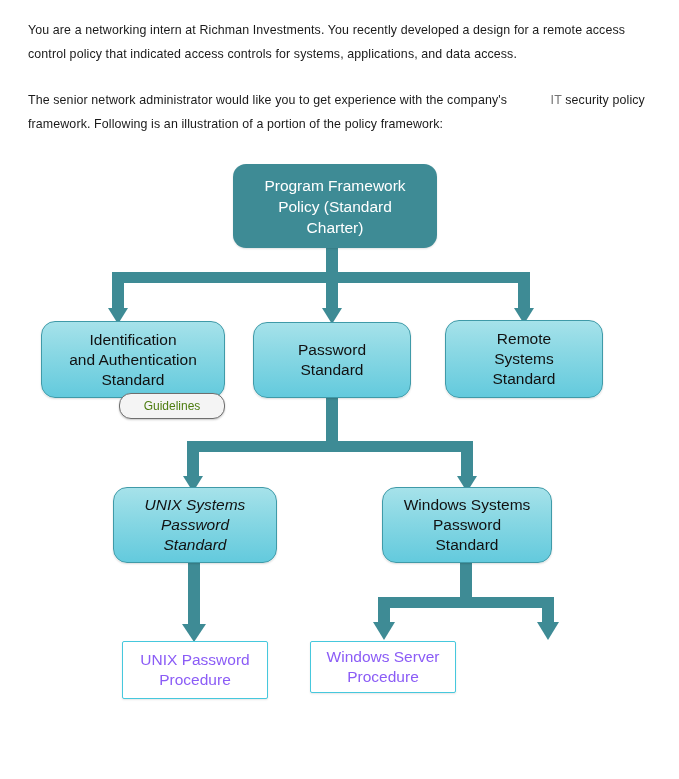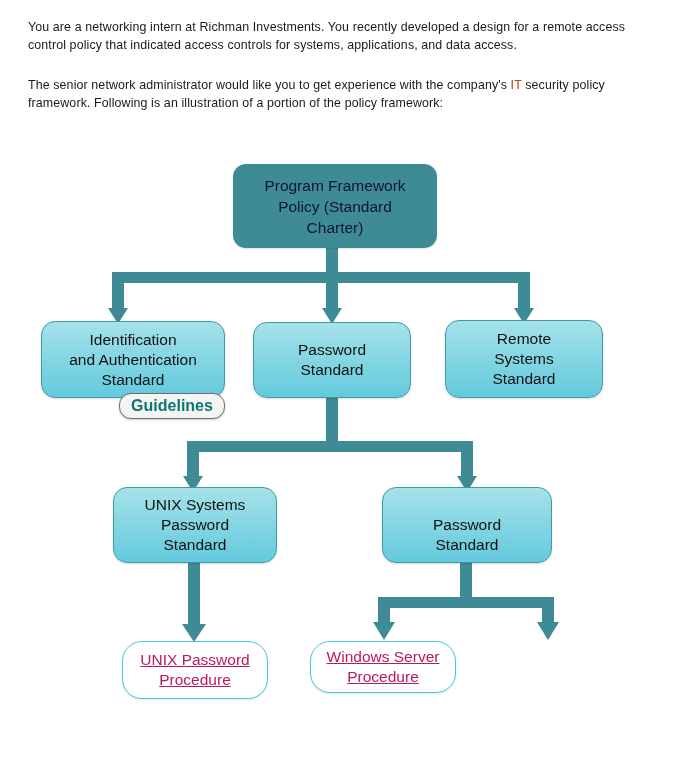--- a/index.html
+++ b/index.html
@@ -17,26 +17,26 @@
 
   
   .prose {
     position: absolute;
     left: 28px;
     top: 18px;
     width: 628px;
   }
   .para {
     font-size: 12.4px;
-    line-height: 18px;
+    line-height: 24px;
     color: #1a1a1a;
     margin: 0 0 22px 0;
     letter-spacing: 0.01em;
   }
-  .it-tint { color: #c2410c; }
+  .it-tint { color: #737373; margin-left: 40px; }
 
   
   .diagram {
     position: absolute;
     left: 0;
     top: 0;
     width: 679px;
     height: 779px;
   }
   .diagram svg {
@@ -54,61 +54,59 @@
     justify-content: center;
     text-align: center;
     border-radius: 14px;
     font-size: 15.5px;
     line-height: 20px;
     z-index: 5;
   }
 
   .node-root {
     background: #3e8b95;
-    color: #0f172a;
+    color: #ffffff;
     border: none;
     border-radius: 13px;
     font-size: 15.5px;
     line-height: 21px;
     box-shadow: 0 1px 2px rgba(0,0,0,0.12);
   }
 
   .node-std {
     background: linear-gradient(180deg, #a6e2ea 0%, #8ad8e4 40%, #63cadd 100%);
     border: 1.6px solid #3f9aa8;
     color: #111111;
     box-shadow: 0 1px 2px rgba(0,0,0,0.14);
   }
 
   .node-proc {
     background: #ffffff;
     border: 1.8px solid #46c8dd;
-    color: #be185d;
-    border-radius: 20px;
+    color: #8b5cf6;
+    border-radius: 2px;
     box-shadow: 0 1px 2px rgba(0,0,0,0.10);
-    text-decoration: underline;
   }
 
   .node span.txt { display: block; padding: 0 6px; }
 
   
   .pill {
     position: absolute;
     box-sizing: border-box;
     display: flex;
     align-items: center;
     justify-content: center;
     background: #f4f4f4;
     border: 1.6px solid #6e6e6e;
     border-radius: 12px;
-    color: #0f766e;
-    font-size: 16px;
+    color: #4d7c0f;
+    font-size: 12px;
     z-index: 9;
     box-shadow: 0 1px 2px rgba(0,0,0,0.22);
-    font-weight: bold;
   }
 </style>
 </head>
 <body>
 
 <div class="prose">
   <p class="para">You are a networking intern at Richman Investments. You recently developed a design for a remote access control policy that indicated access controls for systems, applications, and data access.</p>
   <p class="para"><span>The senior network administrator would like you to get experience with the company's </span><span class="it-tint">IT</span><span> security policy framework. Following is an illustration of a portion of the policy framework:</span></p>
 </div>
 
@@ -183,31 +181,31 @@
   </div>
 
   <div class="node node-std" style="left:445px; top:320px; width:158px; height:78px;text-align:center;">
     <span class="txt">
       <span>Remote</span><br>
       <span>Systems</span><br>
       <span>Standard</span>
     </span>
   </div>
 
-  <div class="node node-std" style="left:113px; top:487px; width:164px; height:76px;">
+  <div class="node node-std" style="left:113px; top:487px; width:164px; height:76px;font-style:italic;">
     <span class="txt">
       <span>UNIX Systems</span><br>
       <span>Password</span><br>
       <span>Standard</span>
     </span>
   </div>
 
   <div class="node node-std" style="left:382px; top:487px; width:170px; height:76px;">
     <span class="txt">
-      <br>
+      <span>Windows Systems</span><br>
       <span>Password</span><br>
       <span>Standard</span>
     </span>
   </div>
 
   <div class="node node-proc" style="left:122px; top:641px; width:146px; height:58px;">
     <span class="txt">
       <span>UNIX Password</span><br>
       <span>Procedure</span>
     </span>

